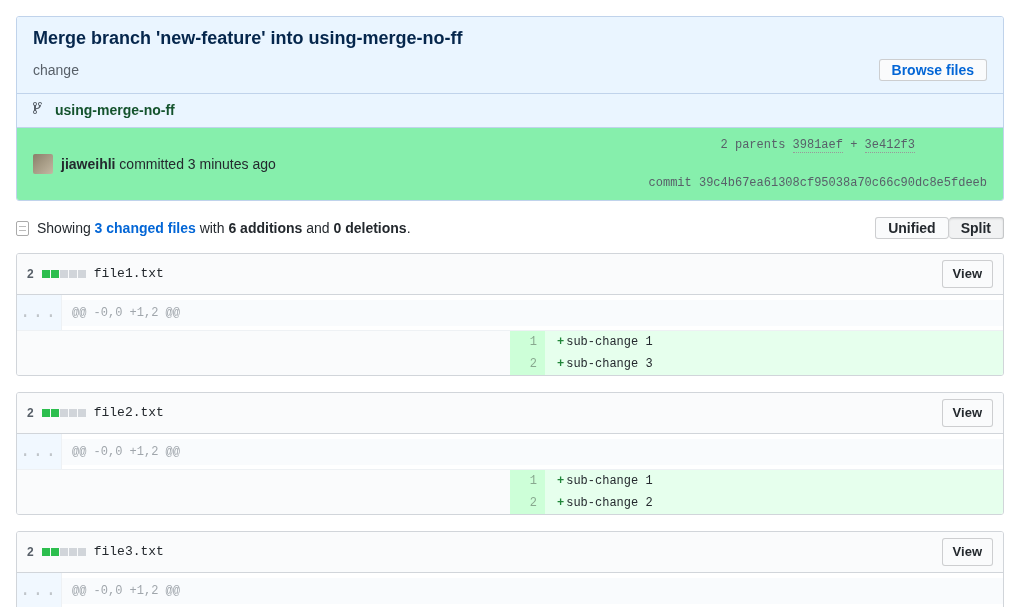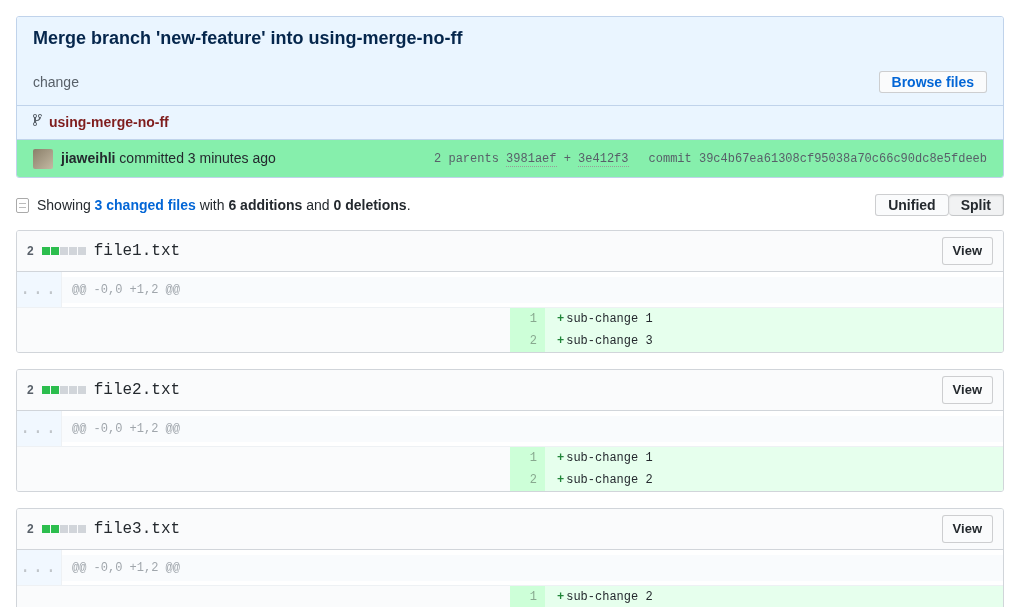--- a/index.html
+++ b/index.html
@@ -26,59 +26,59 @@
     display: flex;
     align-items: flex-end;
     gap: 16px;
   }
   .commit-title {
     font-size: 18px;
     font-weight: 600;
     color: #05264c;
     margin: 0;
   }
-  .commit-desc { color: #586069; margin-top: 20px; }
+  .commit-desc { color: #586069; margin-top: 8px; }
   .btn {
     display: inline-block;
     padding: 0 12px;
     font-size: 14px;
     font-weight: 600;
     line-height: 20px;
     border: 1px solid rgba(27,31,35,0.2);
     border-radius: 3px;
     background: #fafbfc;
     color: #24292e;
     cursor: pointer;
   }
   .btn-primary-text { color: #0366d6; }
   .branch-row {
     background: #eaf5ff;
     border-top: 1px solid #c0d3eb;
     padding: 6px 16px;
-    color: #7f1d1d;
-    display: flex;
-    align-items: center;
-    gap: 6px;
+    color: #14532d;
+    display: flex;
+    align-items: center;
+    gap: 12px;
   }
   .branch-icon { font-size: 13px; color: #586069; }
   .meta-row {
     display: flex;
     align-items: center;
     padding: 8px 16px;
     background: #86efac;
     border-top: 1px solid #c0d3eb;
     gap: 8px;
   }
   .avatar {
     width: 20px; height: 20px; border-radius: 2px;
     background: linear-gradient(135deg,#8a7f6a,#c4b9a3);
     flex: 0 0 20px;
   }
   .author { font-weight: 600; }
-  .meta-right { margin-left: auto; color: #586069; display: flex; gap: 20px; align-items: center; }
+  .meta-right { margin-left: auto; color: #586069; display: flex; gap: 20px; align-items: center; flex-direction: column; }
   .sha { border-bottom: 1px dotted #999; }
 
   
   .summary-row {
     display: flex;
     align-items: center;
     margin: 16px 0 14px 0;
   }
   .file-icon {
     width: 13px; height: 15px;
@@ -113,21 +113,21 @@
     display: flex;
     align-items: center;
     gap: 8px;
   }
   .file-count { font-weight: 600; font-size: 12px; color: #586069; }
   .diff-boxes { display: inline-flex; gap: 1px; }
   .diff-boxes span {
     width: 8px; height: 8px; background: #d1d5da; display: inline-block;
   }
   .diff-boxes span.g { background: #2cbe4e; }
-  .file-name { font-size: 16px; }
+  .file-name { font-size: 13px; }
   .file-header .btn { margin-left: auto; padding: 3px 10px; font-size: 13px; }
   .hunk-row {
     display: flex;
     align-items: center;
     border-bottom: 1px solid #eef1f4;
   }
   .hunk-cell-num {
     width: 45px;
     background: #f1f8ff;
     display: flex; align-items: center; justify-content: center;

